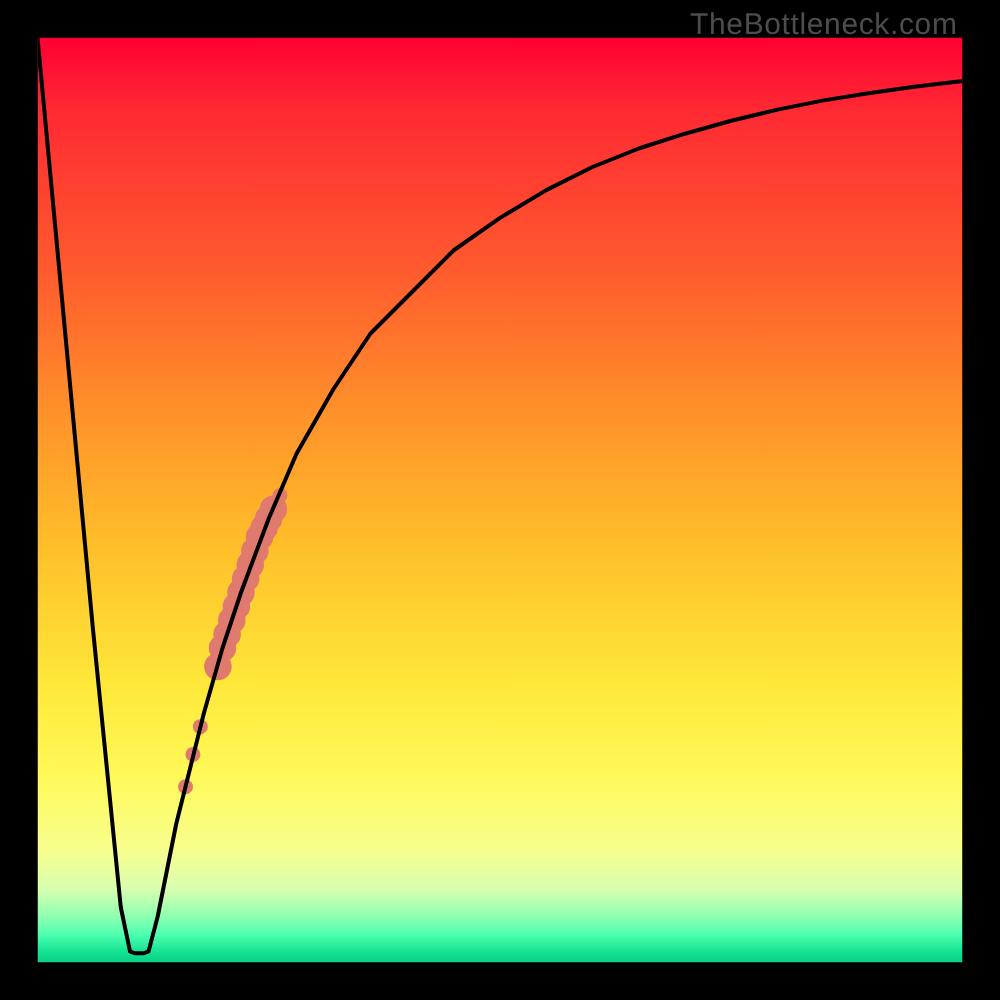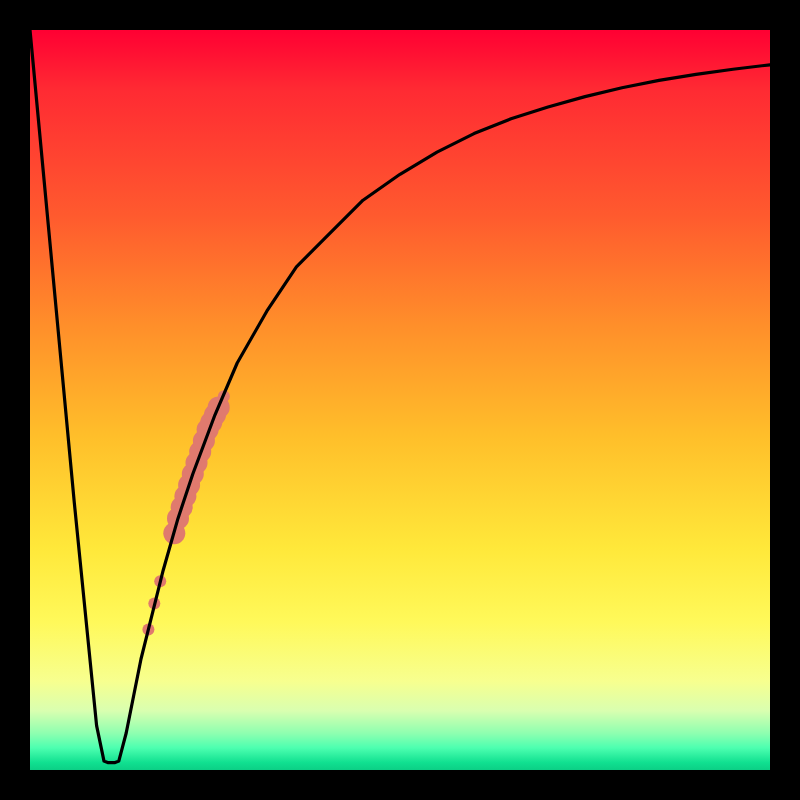--- a/index.html
+++ b/index.html
@@ -87,14 +87,15 @@
           <circle cx="177.60" cy="399.60" r="11" fill="#e07a6e"></circle>
           <circle cx="181.30" cy="392.20" r="11" fill="#e07a6e"></circle>
           <circle cx="185.00" cy="384.80" r="11" fill="#e07a6e"></circle>
           <circle cx="188.70" cy="377.40" r="11" fill="#e07a6e"></circle>
           <circle cx="193.88" cy="366.30" r="6" fill="#e07a6e"></circle>
         </g>
       <path id="curve-path" fill="none" stroke="#000" stroke-width="3.2" stroke-linejoin="round" stroke-linecap="round" d="M0.00 0.00 L22.20 236.80 L44.40 473.60 L66.60 695.60 L74.00 731.12 L77.70 732.60 L81.40 732.60 L85.10 732.60 L88.80 731.12 L96.20 703.00 L103.60 666.00 L111.00 629.00 L118.40 599.40 L133.20 540.20 L148.00 488.40 L162.80 444.00 L185.00 384.80 L207.20 333.00 L236.80 281.20 L266.40 236.80 L296.00 207.20 L333.00 170.20 L370.00 144.30 L407.00 122.10 L444.00 103.60 L481.00 88.80 L518.00 76.96 L555.00 66.60 L592.00 57.72 L629.00 50.32 L666.00 44.40 L703.00 39.22 L740.00 34.78"></path>
     </svg>
   </div>
 
+  <div class="watermark">TheBottleneck.com</div>
 
 </div>
 
 </body></html>

